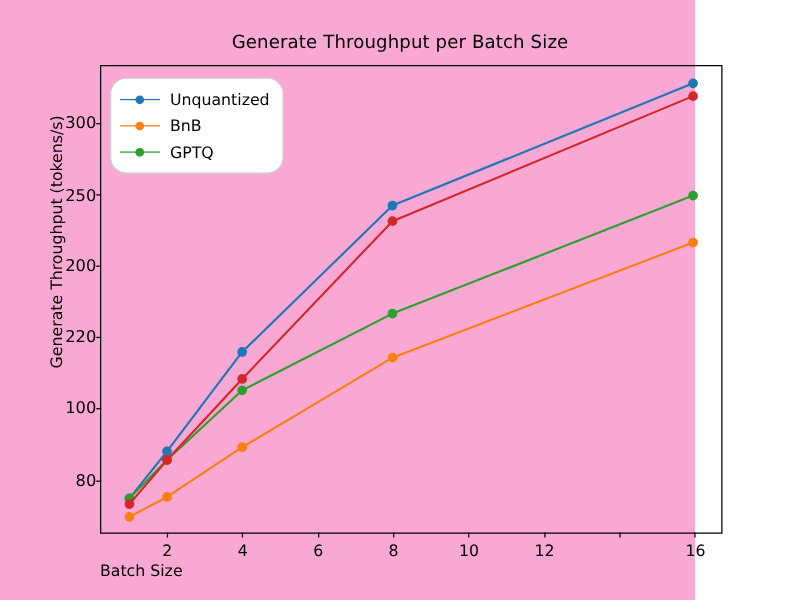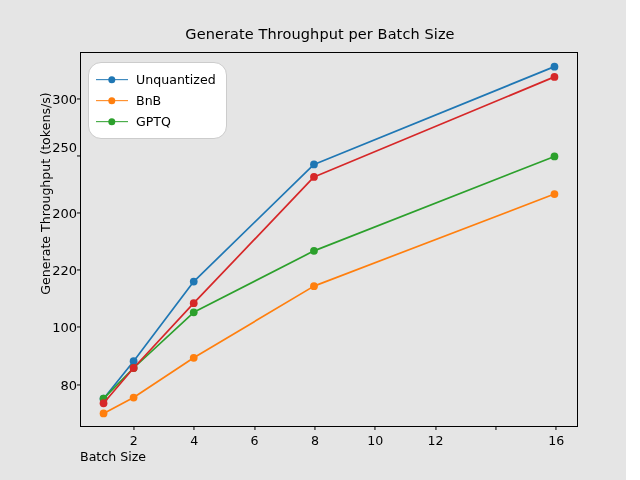--- a/index.html
+++ b/index.html
@@ -9,23 +9,23 @@
   }
   body {
     width: 640px;
     height: 480px;
     font-family: "DejaVu Sans", sans-serif;
     color: #000000;
     overflow: hidden;
   }
   #figure {
     position: relative;
-    width: 626px;
+    width: 556px;
     height: 480px;
-    background: #e5e5e5;
+    background: #f9a8d4;
   }
   #chart-title {
     position: absolute;
     left: 0;
     top: 26px;
     width: 640px;
     text-align: center;
     font-size: 14.5px;
     color: #000000;
     letter-spacing: 0.1px;
@@ -192,21 +192,21 @@
         </g>
       </svg>
   <div class="ytick" style="top: 331.555px;">80</div>
       <div class="ytick-mark" style="top: 331.555px;"></div>
       <div class="ytick" style="top: 274.39px;">100</div>
       <div class="ytick-mark" style="top: 274.39px;"></div>
       <div class="ytick" style="top: 217.226px;">220</div>
       <div class="ytick-mark" style="top: 217.226px;"></div>
       <div class="ytick" style="top: 160.061px;">200</div>
       <div class="ytick-mark" style="top: 160.061px;"></div>
-      <div class="ytick" style="top: 94px;">250</div>
+      <div class="ytick" style="top: 104px;">250</div>
       <div class="ytick-mark" style="top: 102.896px;"></div>
       <div class="ytick" style="top: 45.7317px;">300</div>
       <div class="ytick-mark" style="top: 45.7317px;"></div>
       <div class="xtick" style="left: 52.8182px;">2</div>
       <div class="xtick-mark" style="left: 52.8182px;"></div>
       <div class="xtick" style="left: 113.182px;">4</div>
       <div class="xtick-mark" style="left: 113.182px;"></div>
       <div class="xtick" style="left: 173.545px;">6</div>
       <div class="xtick-mark" style="left: 173.545px;"></div>
       <div class="xtick" style="left: 233.909px;">8</div>

